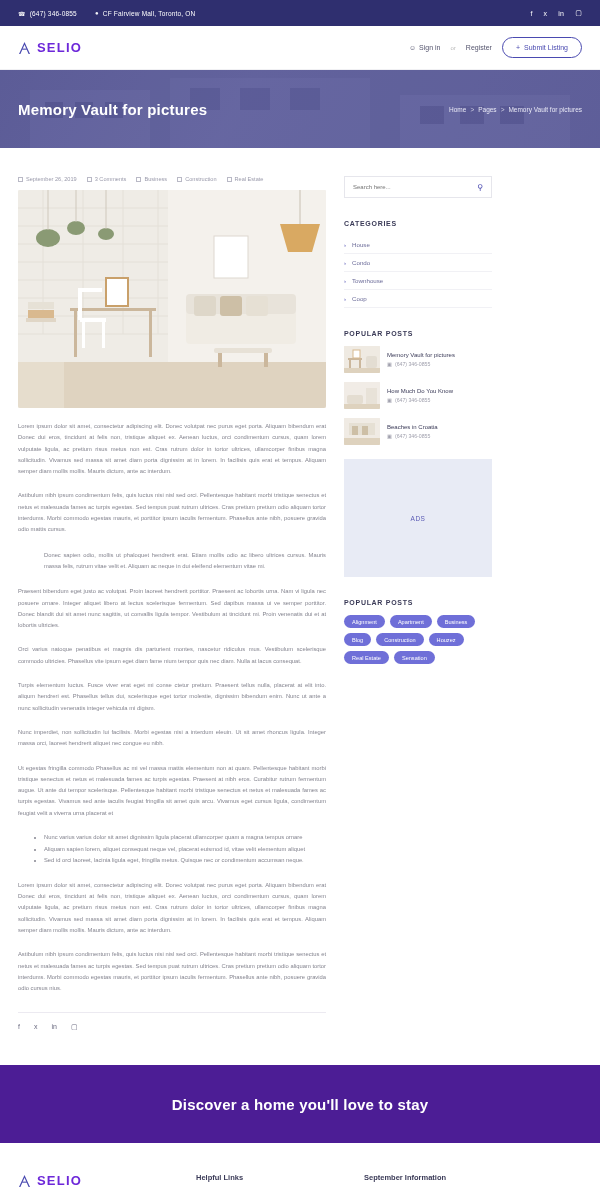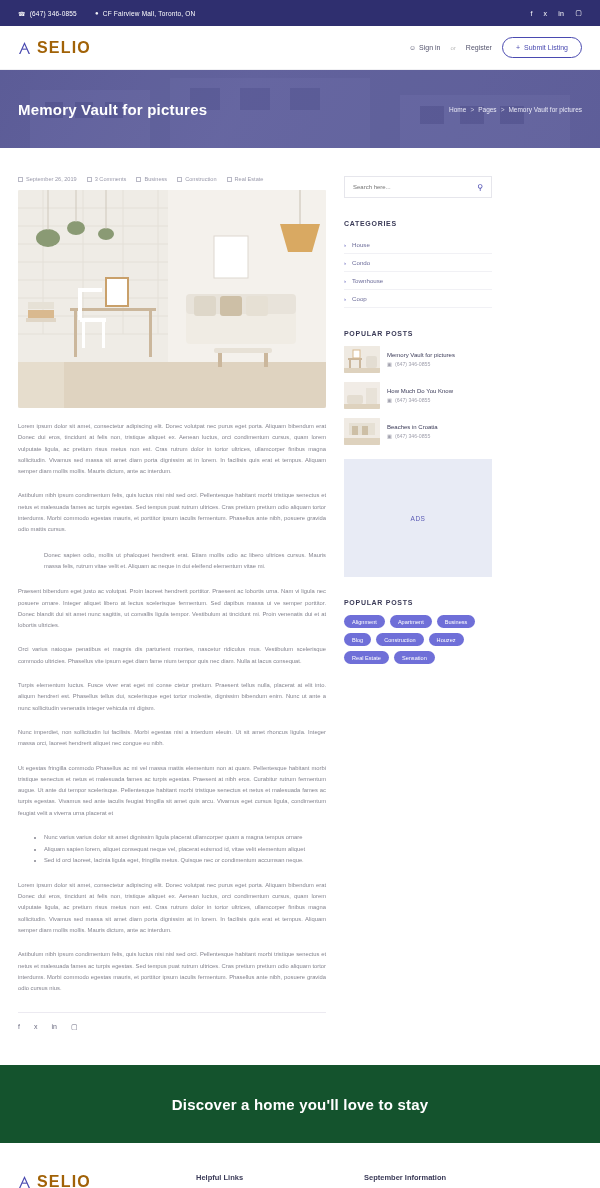--- a/index.html
+++ b/index.html
@@ -35,21 +35,21 @@
     align-items: center;
     padding: 0 18px;
     border-bottom: 1px solid #f0f0f3;
   }
   .logo { display: flex; align-items: center; gap: 6px; }
   .logo-mark {
     width: 13px; height: 14px; position: relative;
   }
   .logo-mark svg { display: block; }
   .logo-text {
-    font-size: 16px; font-weight: bold; color: #a16207; letter-spacing: 1.2px;
+    font-size: 13px; font-weight: bold; color: #6d28d9; letter-spacing: 1.2px;
   }
   .header .spacer { flex: 1; }
   .nav-right { display: flex; align-items: center; gap: 10px; font-size: 7px; color: #55556e; }
   .nav-link { display: flex; align-items: center; gap: 3px; }
   .nav-sep { color: #bbb; font-size: 6px; }
   .btn-submit {
     border: 1px solid #4a4ab0;
     color: #4a4ab0;
     border-radius: 20px;
     padding: 6px 13px;
@@ -214,21 +214,21 @@
     background: #6f6fd8;
     color: #fff;
     font-size: 5.6px;
     border-radius: 9px;
     padding: 3.5px 8px;
     white-space: nowrap;
   }
 
   
   .cta {
-    background: #14532d;
+    background: #4c1d95;
     height: 78px;
     display: flex; align-items: center; justify-content: center;
   }
   .cta-text { color: #fff; font-size: 15px; font-weight: bold; letter-spacing: .2px; }
 
   
   .footer {
     background: #fff;
     padding: 30px 18px 12px 18px;
     display: flex;

